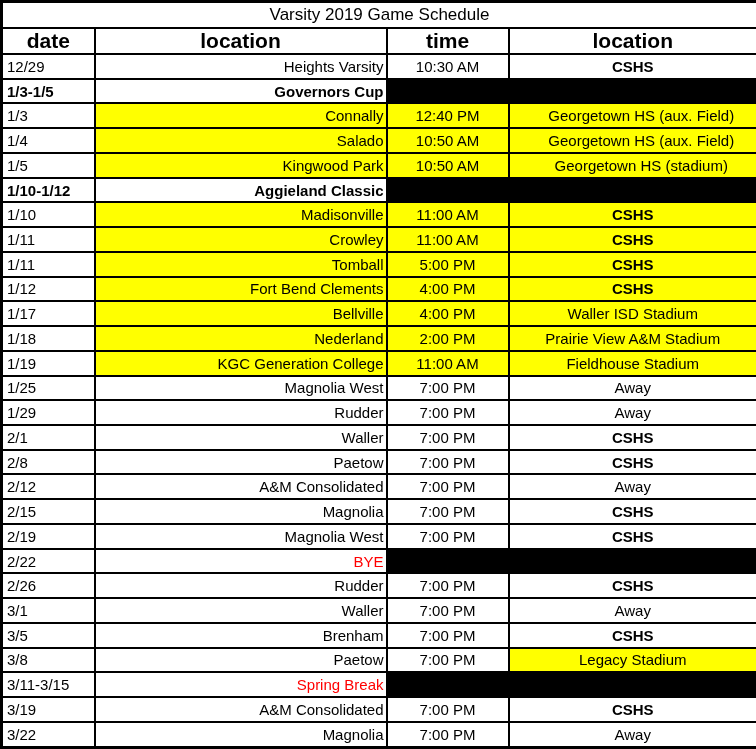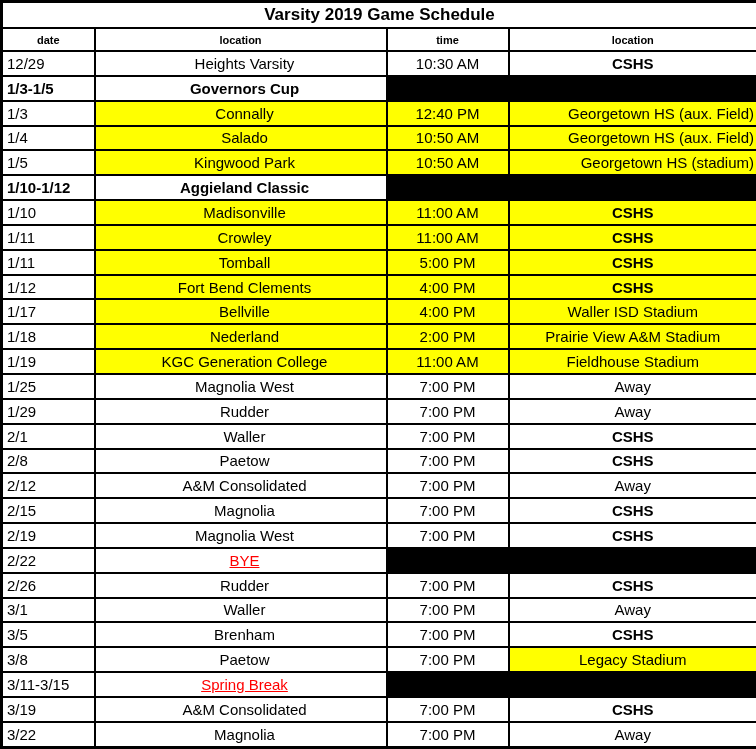--- a/index.html
+++ b/index.html
@@ -17,32 +17,32 @@
   }
   td,th{
     border:2px solid var(--border);
     font-size:15px;
     height:21px;
     padding:0 2px;
     overflow:hidden;white-space:nowrap;
     vertical-align:middle;
   }
   tr.title-row th{
-    font-size:17px;font-weight:bold;text-align:center;height:24px;
+    font-size:17px;font-weight:normal;text-align:center;height:24px;
   }
   tr.header-row th{
-    font-size:11px;font-weight:bold;text-align:center;
+    font-size:21px;font-weight:bold;text-align:center;
   }
   td.date{ text-align:left;padding-left:4px; }
-  td.opp{ text-align:center;padding-left:10px; }
+  td.opp{ text-align:right;padding-left:10px; }
   td.time{ text-align:center; }
   td.loc{ text-align:center; }
-  td.loc.left{ text-align:right;padding-left:19px; }
+  td.loc.left{ text-align:center;padding-left:19px; }
   .bold{ font-weight:bold;margin-top:35px; }
-  .red{ color:var(--red);text-decoration:underline; }
+  .red{ color:var(--red); }
   .yellow{ background:var(--yellow); }
   .black-cell{ background:var(--black); }
 </style>
 </head>
 <body>
 
 <table>
   <colgroup>
     <col style="width:93px">
     <col style="width:292px">

